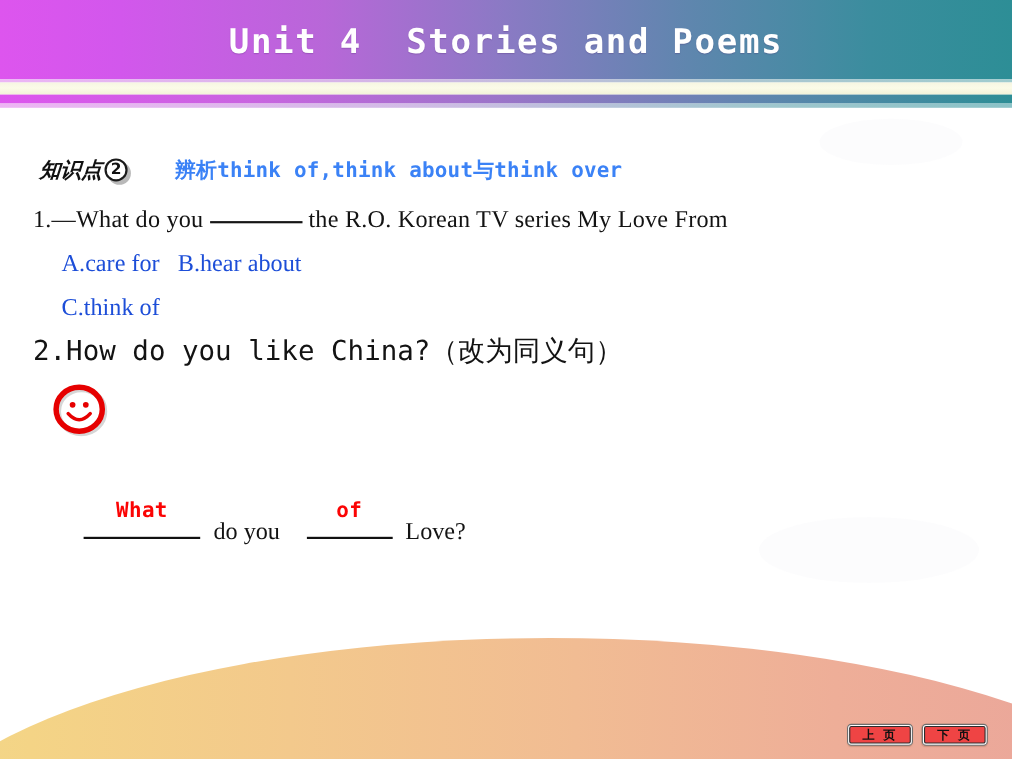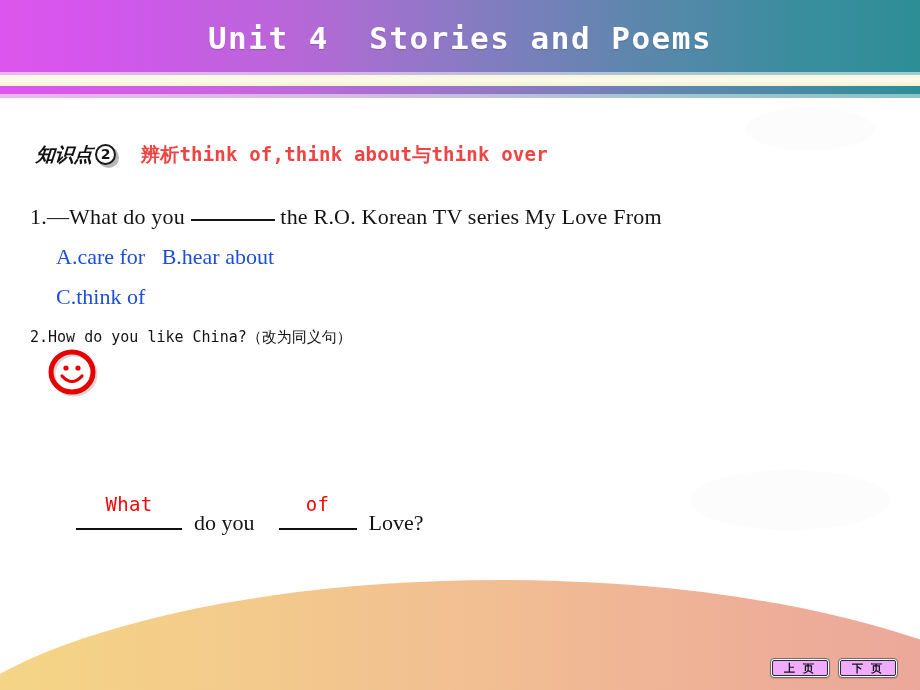--- a/index.html
+++ b/index.html
@@ -163,47 +163,47 @@
     width: 21px;
     height: 21px;
     line-height: 20px;
     text-align: center;
     font-family: "DejaVu Sans", "Liberation Sans", sans-serif;
     font-size: 14px;
     font-weight: bold;
     color: #111111;
   }
   .kp-title {
-    margin-left: 24px;
+    margin-left: 42px;
     font-family: "DejaVu Sans Mono", "Liberation Mono", monospace;
     font-size: 19px;
     font-weight: bold;
-    color: #ef4444;
+    color: #3b82f6;
     white-space: pre;
     letter-spacing: 0.2px;
   }
 
   
   .q-block {
     position: absolute;
     left: 30px;
-    top: 197px;
+    top: 179px;
     width: 860px;
   }
   .line {
     font-family: "Liberation Serif", serif;
     font-size: 22px;
     color: #131313;
     line-height: 40px;
     white-space: pre;
     letter-spacing: 0.2px;
   }
   .line.mono {
     font-family: "DejaVu Sans Mono", "Liberation Mono", monospace;
-    font-size: 15px;
+    font-size: 25px;
     letter-spacing: 0px;
   }
   .indent1 { padding-left: 26px; }
   .indent2 { padding-left: 22px; }
 
   .blank-inline {
     display: inline-block;
     width: 84px;
     border-bottom: 2px solid #161616;
     vertical-align: 3px;
@@ -251,27 +251,27 @@
   }
   .fill span.ans {
     position: absolute;
     left: 0;
     top: -5px;
     width: 100%;
     text-align: center;
     color: #fb0404;
     font-family: "DejaVu Sans Mono", "Liberation Mono", monospace;
     font-size: 19px;
-    font-weight: normal;
+    font-weight: bold;
     letter-spacing: 0.3px;
     white-space: pre;
   }
   .fill-w  { width: 106px; }
   .fill-t  { width: 104px; }
-  .fill-o  { width: 78px; margin-top: 40px; }
+  .fill-o  { width: 78px; }
   .gap-s   { display: inline-block; width: 12px; }
 
   
   .bottom-arc {
     position: absolute;
     left: -90px;
     bottom: -290px;
     width: 1180px;
     height: 400px;
     border-radius: 50% / 50%;
@@ -311,21 +311,21 @@
     box-sizing: border-box;
     display: flex;
     align-items: center;
     justify-content: center;
     font-family: "DejaVu Sans", "Liberation Sans", sans-serif;
     font-size: 11px;
     font-weight: bold;
     color: #111111;
     letter-spacing: 2px;
     white-space: pre;
-    background: #f0abfc;
+    background: #ef4444;
   }
 </style>
 </head>
 <body>
 
 <div id="slide">
 
   <div class="header-band"></div>
   <div class="header-title">Unit 4  Stories and Poems</div>
   <div class="band-line-a"></div>

